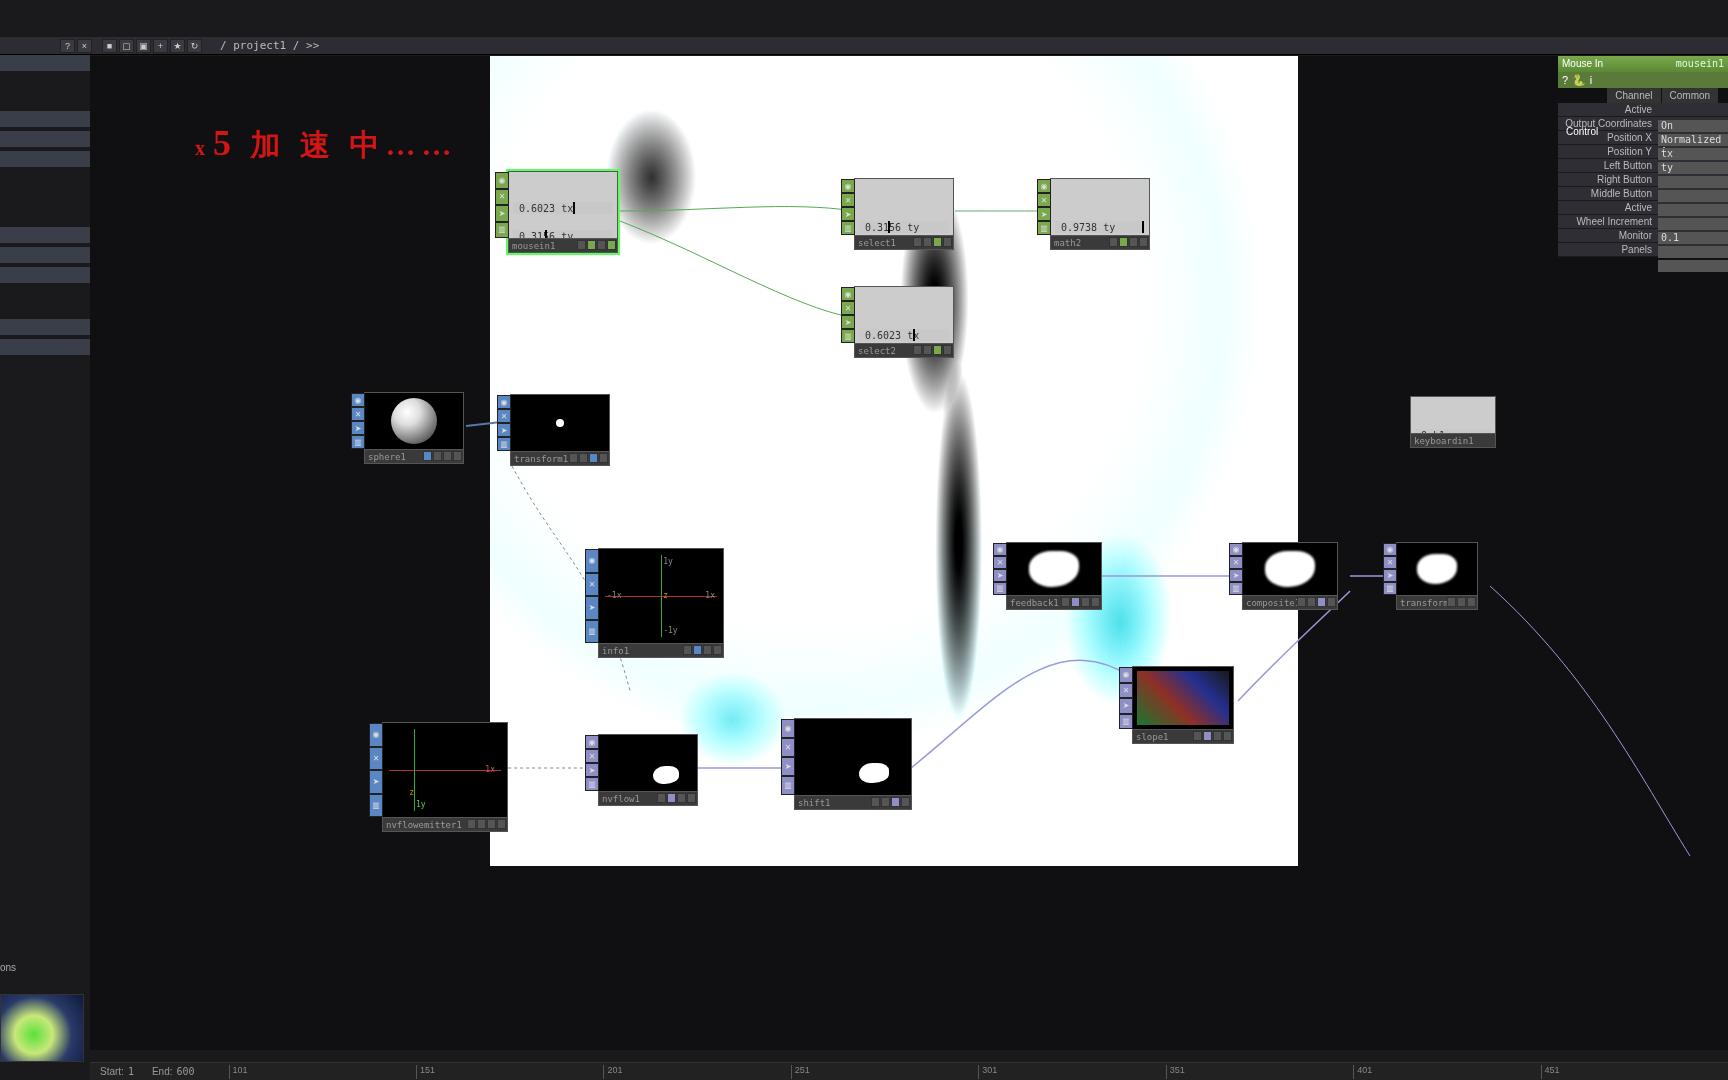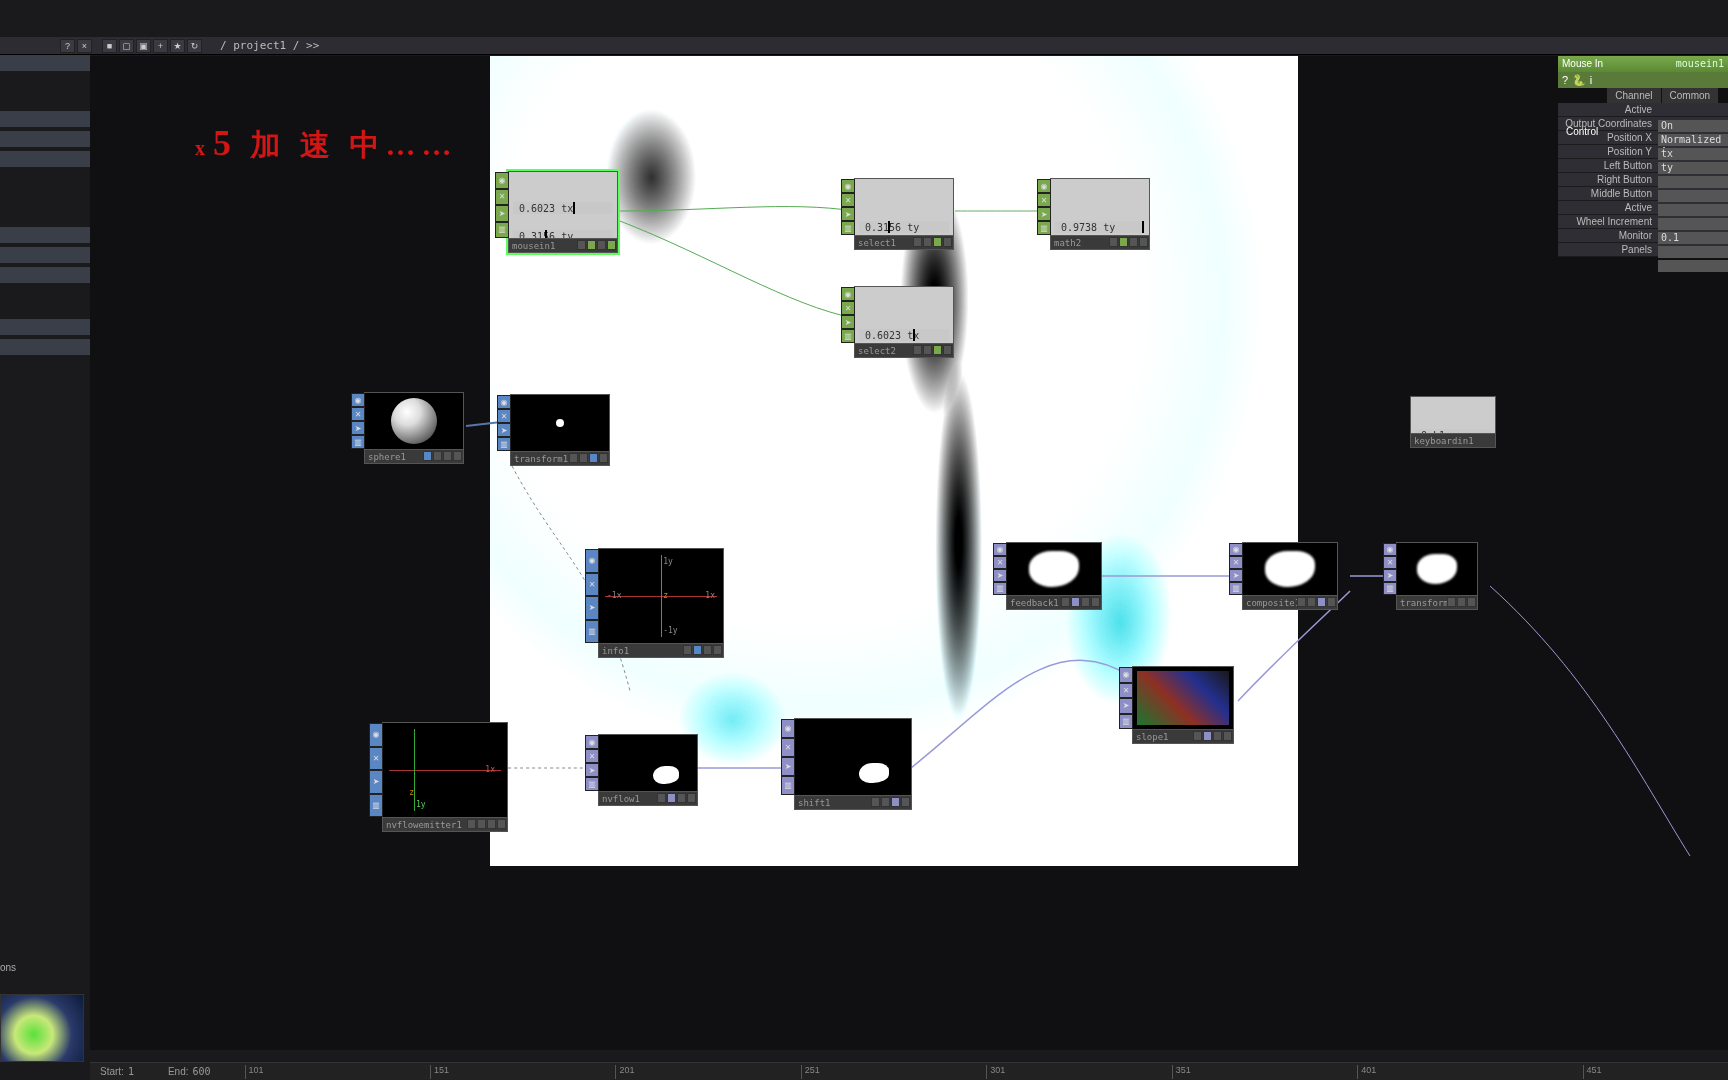--- a/index.html
+++ b/index.html
@@ -609,25 +609,25 @@
       <div class="row">
         <div class="lab">Panels</div>
         <div class="val"></div>
       </div>
     </div>
 </div>
 
 <div class="timeline">
   <span>Start:</span>
   <span style="font-family:monospace">1</span>
-  <span style="margin-left:30px">End:</span>
+  <span style="margin-left:14px">End:</span>
   <span style="font-family:monospace">600</span>
   <div class="ticks" id="ticks">
       <div class="tick" style="left: 0%;">101</div>
       <div class="tick" style="left: 12.5%;">151</div>
       <div class="tick" style="left: 25%;">201</div>
       <div class="tick" style="left: 37.5%;">251</div>
       <div class="tick" style="left: 50%;">301</div>
       <div class="tick" style="left: 62.5%;">351</div>
       <div class="tick" style="left: 75%;">401</div>
-      <div class="tick" style="left: 87.5%; margin-left: 40px;">451</div>
+      <div class="tick" style="left: 87.5%;">451</div>
     </div>
 </div>
 
 </body></html>

